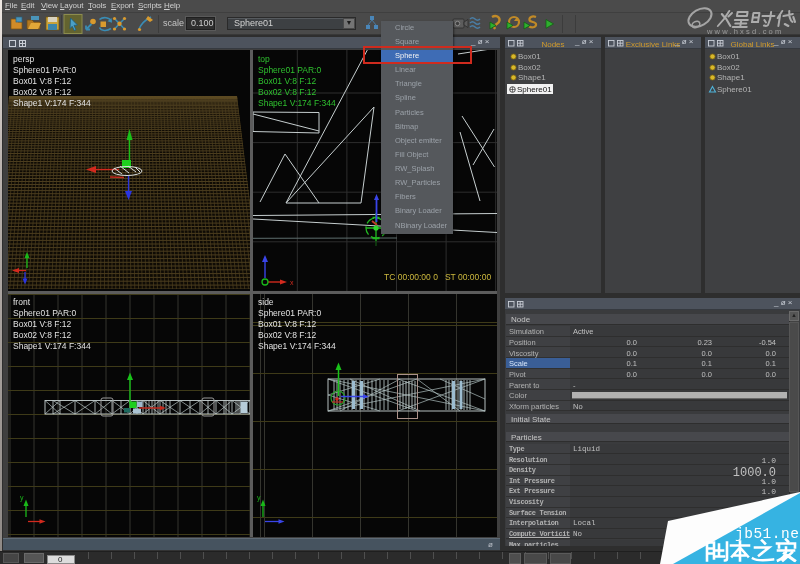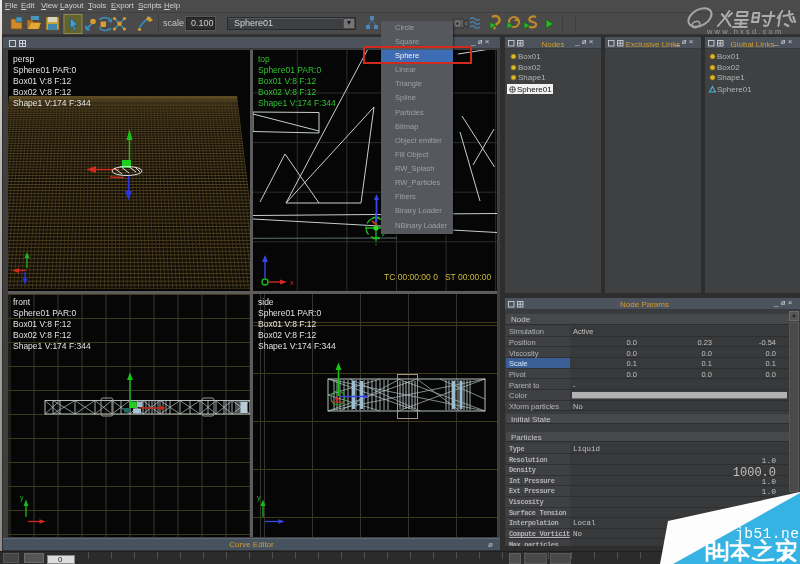--- a/index.html
+++ b/index.html
@@ -251,21 +251,20 @@
 Sphere01 PAR:0
 Box01 V:8 F:12
 Box02 V:8 F:12
 Shape1 V:174 F:344</div>
 <div class="vplabel" style="left:258px;top:296.5px;color:#e2e2e2;">side
 Sphere01 PAR:0
 Box01 V:8 F:12
 Box02 V:8 F:12
 Shape1 V:174 F:344</div>
 <div class="ab" style="left:3px;top:538px;width:497px;height:13px;background:#46535f;border-top:1px solid #5d6a76;border-bottom:1px solid #333;"></div>
-<div class="ttl" style="left:3px;top:540px;width:497px;">Curve Editor</div>
 <div class="txt" style="left:488px;top:540px;font-size:8px;color:#b9bec6;">ø</div>
 <div class="ab" style="left:0;top:551px;width:800px;height:13px;background:#2b2b2b;border-top:1px solid #1f1f1f;"></div>
 <div class="ab" style="left:88px;top:552px;width:1px;height:7px;background:#4f4f4f;"></div>
     <div class="ab" style="left:111px;top:552px;width:1px;height:7px;background:#4f4f4f;"></div>
     <div class="ab" style="left:134px;top:552px;width:1px;height:7px;background:#4f4f4f;"></div>
     <div class="ab" style="left:157px;top:552px;width:1px;height:7px;background:#4f4f4f;"></div>
     <div class="ab" style="left:180px;top:552px;width:1px;height:7px;background:#4f4f4f;"></div>
     <div class="ab" style="left:203px;top:552px;width:1px;height:7px;background:#4f4f4f;"></div>
     <div class="ab" style="left:226px;top:552px;width:1px;height:7px;background:#4f4f4f;"></div>
     <div class="ab" style="left:249px;top:552px;width:1px;height:7px;background:#4f4f4f;"></div>
@@ -355,21 +354,20 @@
 <svg class="ab" style="left:709px;top:74.0px" width="7" height="7" viewBox="0 0 7 7">
       <circle cx="3.5" cy="3.5" r="2.6" fill="#d8b82a" stroke="#7a6210" stroke-width="0.8"></circle>
     </svg>
 <div class="item" style="left:717px;top:73.0px;">Shape1</div>
 <svg class="ab" style="left:709px;top:85.5px" width="7" height="7" viewBox="0 0 7 7">
       <path d="M3.5 0.5 L6.5 6 L0.5 6 Z" fill="none" stroke="#4fb2d8" stroke-width="1.1"></path>
     </svg>
 <div class="item" style="left:717px;top:84.5px;">Sphere01</div>
 <div class="pnl" style="left:505px;top:298px;width:295px;height:248px;background:#3a3b3d;"></div>
 <div class="tbar" style="left:505px;top:298px;width:295px;"></div>
-<div class="ttl" style="left:505px;top:300px;width:279px;">Node Params</div>
 <svg class="ab" style="left:508px;top:301px" width="18" height="8" viewBox="0 0 18 8">
       <rect x="0.5" y="0.5" width="5.5" height="5.5" fill="none" stroke="#c9ced6" stroke-width="0.9"></rect>
       <rect x="9.5" y="0.5" width="5.5" height="5.5" fill="none" stroke="#c9ced6" stroke-width="0.9"></rect>
       <path d="M12.2 0.5 v5.5 M9.5 3.2 h5.5" stroke="#c9ced6" stroke-width="0.9"></path>
     </svg>
 <div class="txt" style="left:774px;top:298px;font-size:8px;color:#c9ced6;">_ ø ×</div>
 <div class="ab" style="left:789px;top:311px;width:10px;height:235px;background:#424242;border-left:1px solid #2c2c2c;"></div>
 <div class="ab" style="left:789px;top:311px;width:10px;height:10px;background:#565656;border:1px solid #6a6a6a;"></div>
 <div class="txt" style="left:791px;top:311.5px;font-size:6px;color:#222;">▲</div>
 <div class="ab" style="left:789px;top:322px;width:10px;height:170px;background:#4a4a4a;border:1px solid #565656;"></div>

